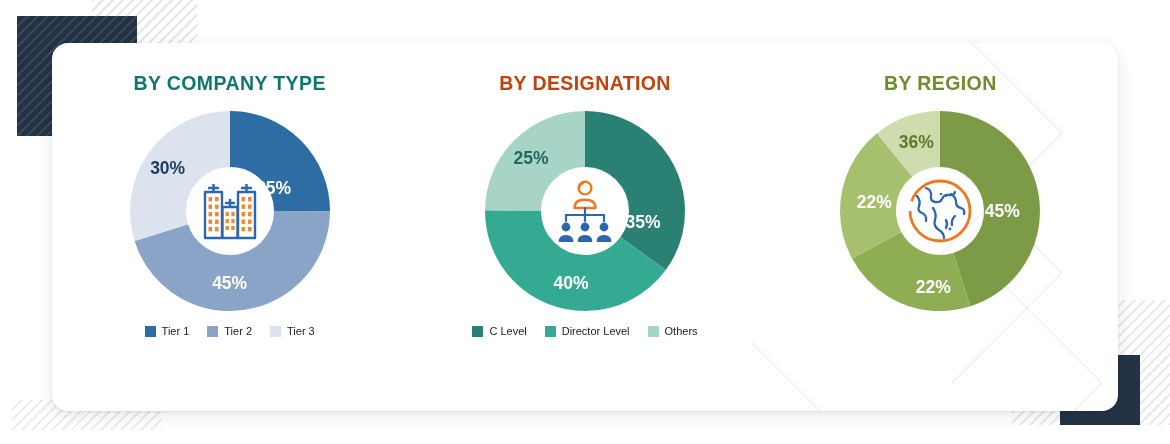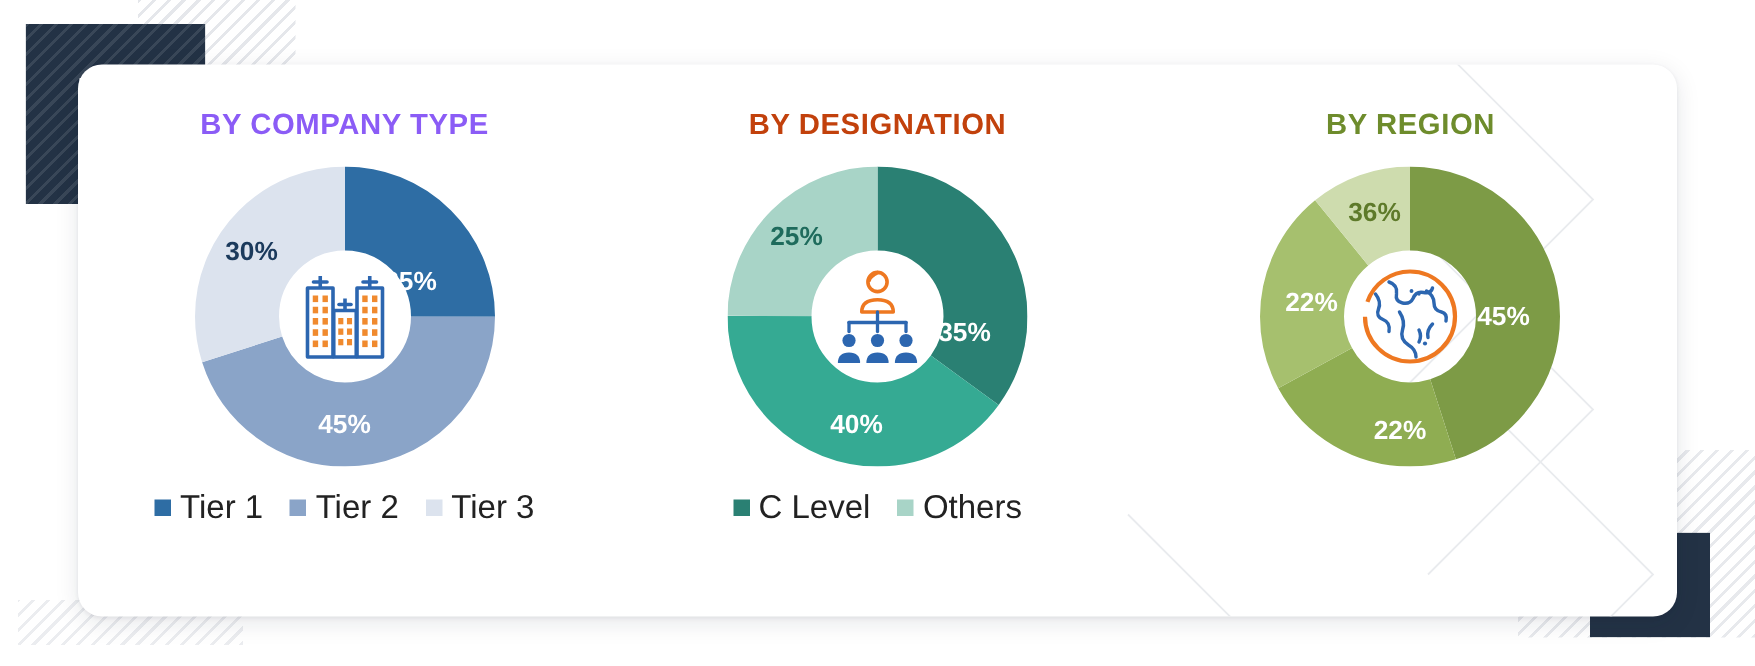--- a/index.html
+++ b/index.html
@@ -168,21 +168,21 @@
     grid-template-columns: auto auto;
     gap: 10px 30px;
     justify-content: center;
     justify-items: start;
     max-width: 330px;
   }
   .legend-item {
     display: flex;
     align-items: center;
     gap: 6px;
-    font-size: 22px;
+    font-size: 11px;
     color: #222222;
     white-space: nowrap;
   }
   .legend-swatch {
     width: 11px;
     height: 11px;
     flex: 0 0 auto;
     display: inline-block;
   }
 </style>
@@ -204,21 +204,21 @@
   <svg class="card-chevrons" width="1066" height="368">
     <path d="M 880 -40 L 1010 90 L 880 220" class="chev" stroke="#ECEEF1" stroke-width="1.2" fill="none"></path>
     <path d="M 900 120 L 1010 230 L 900 340" class="chev" stroke="#ECEEF1" stroke-width="1.2" fill="none"></path>
     <path d="M 940 230 L 1050 340 L 990 400" class="chev" stroke="#ECEEF1" stroke-width="1.2" fill="none"></path>
     <path d="M 700 300 L 790 390" class="chev" stroke="#EEF0F2" stroke-width="1.2" fill="none"></path>
   </svg>
 
   <div class="panels">
 
     <div class="panel">
-      <div class="panel-title" style="color:#8b5cf6">BY COMPANY TYPE</div>
+      <div class="panel-title" style="color:#0f766e">BY COMPANY TYPE</div>
 
       <div class="donut-wrap">
         <svg class="donut-svg" width="200" height="200" viewBox="0 0 200 200">
 
           <g transform="rotate(-90 100 100)">
             <circle cx="100" cy="100" r="72" fill="none" stroke="#2E6DA4" stroke-width="56" stroke-dasharray="113.10 339.29" stroke-dashoffset="0"></circle>
             <circle cx="100" cy="100" r="72" fill="none" stroke="#8AA4C8" stroke-width="56" stroke-dasharray="203.58 248.81" stroke-dashoffset="-113.10"></circle>
             <circle cx="100" cy="100" r="72" fill="none" stroke="#DCE3EE" stroke-width="56" stroke-dasharray="135.72 316.67" stroke-dashoffset="-316.68"></circle>
           </g>
         </svg>
@@ -329,20 +329,24 @@
           </svg>
         </div>
       </div>
 
       <div class="legend">
         <div class="legend-item">
           <span class="legend-swatch" style="background:#2A8073"></span>
           <span>C Level</span>
         </div>
         <div class="legend-item">
+          <span class="legend-swatch" style="background:#35AA93"></span>
+          <span>Director Level</span>
+        </div>
+        <div class="legend-item">
           <span class="legend-swatch" style="background:#A8D4C7"></span>
           <span>Others</span>
         </div>
       </div>
     </div>
 
     <div class="panel">
       <div class="panel-title" style="color:#6E8C2C">BY REGION</div>
 
       <div class="donut-wrap">

